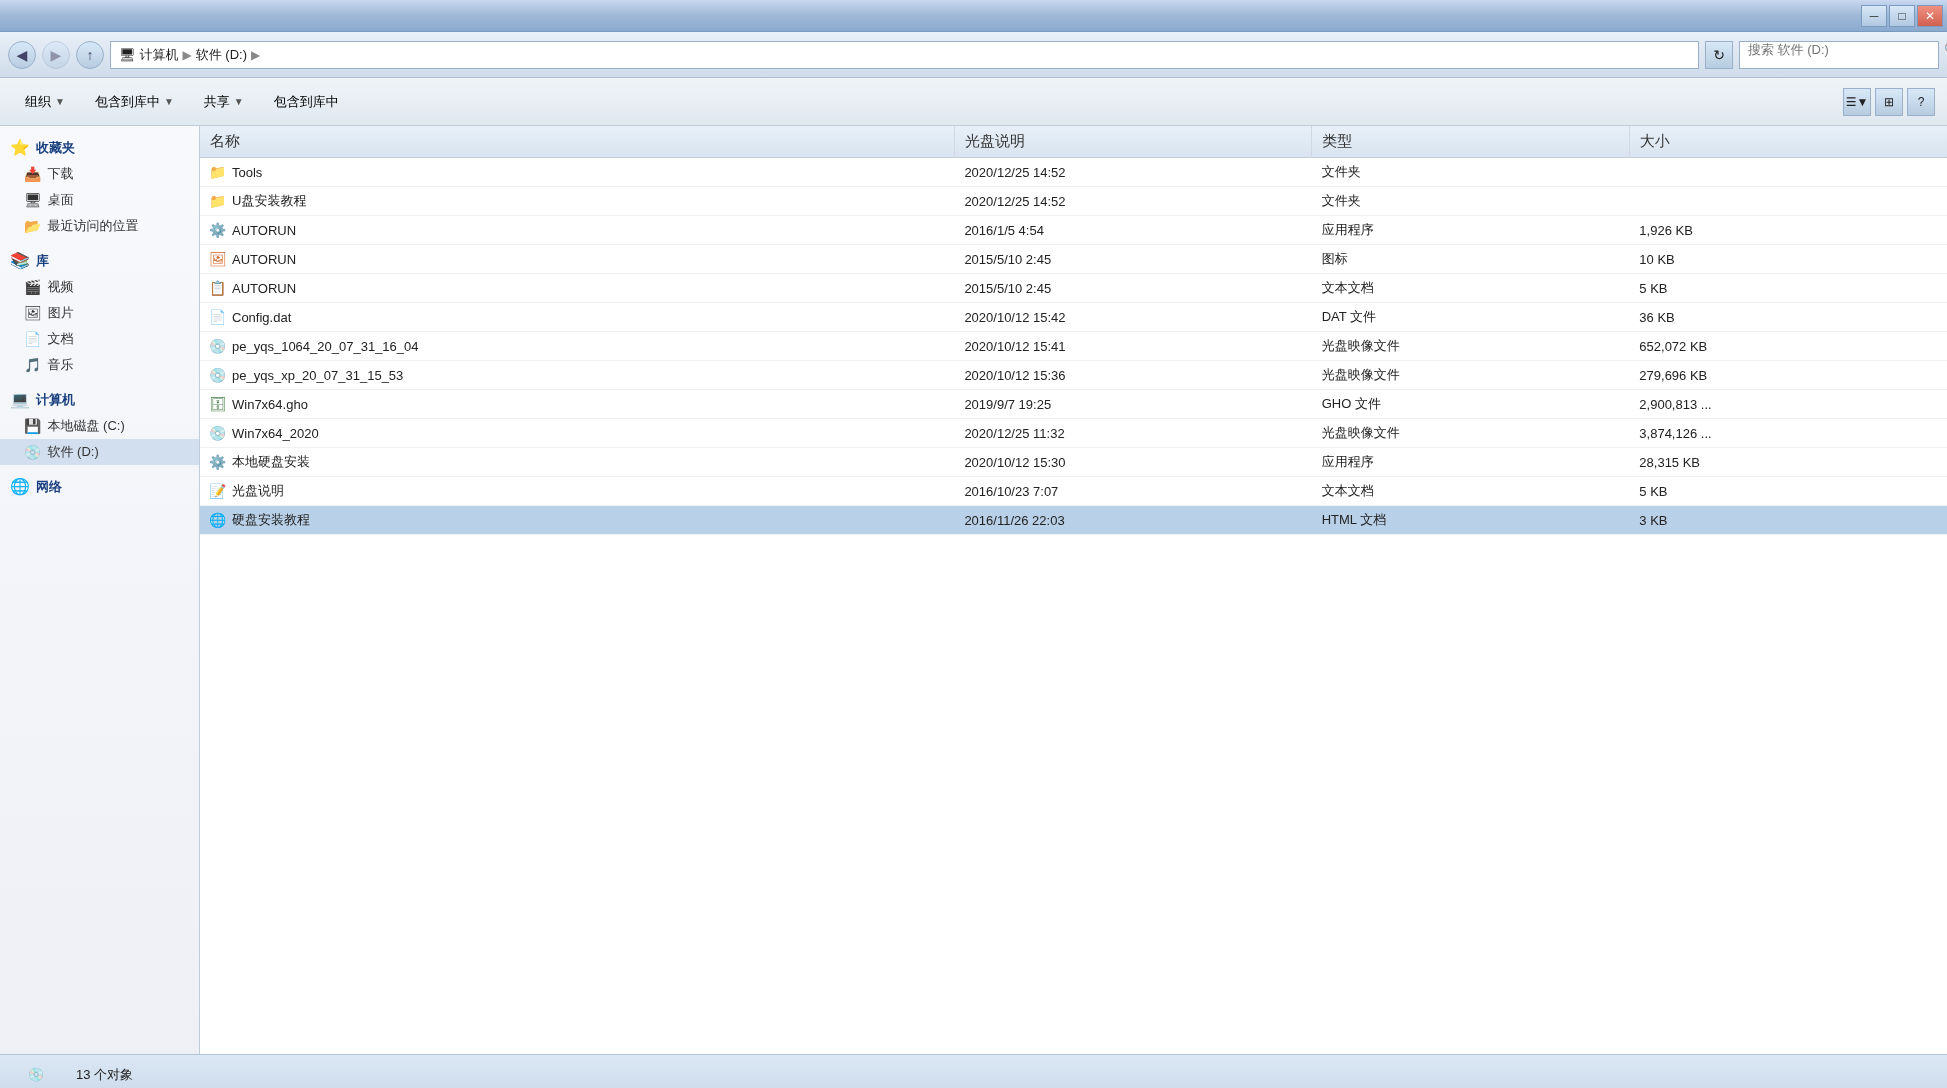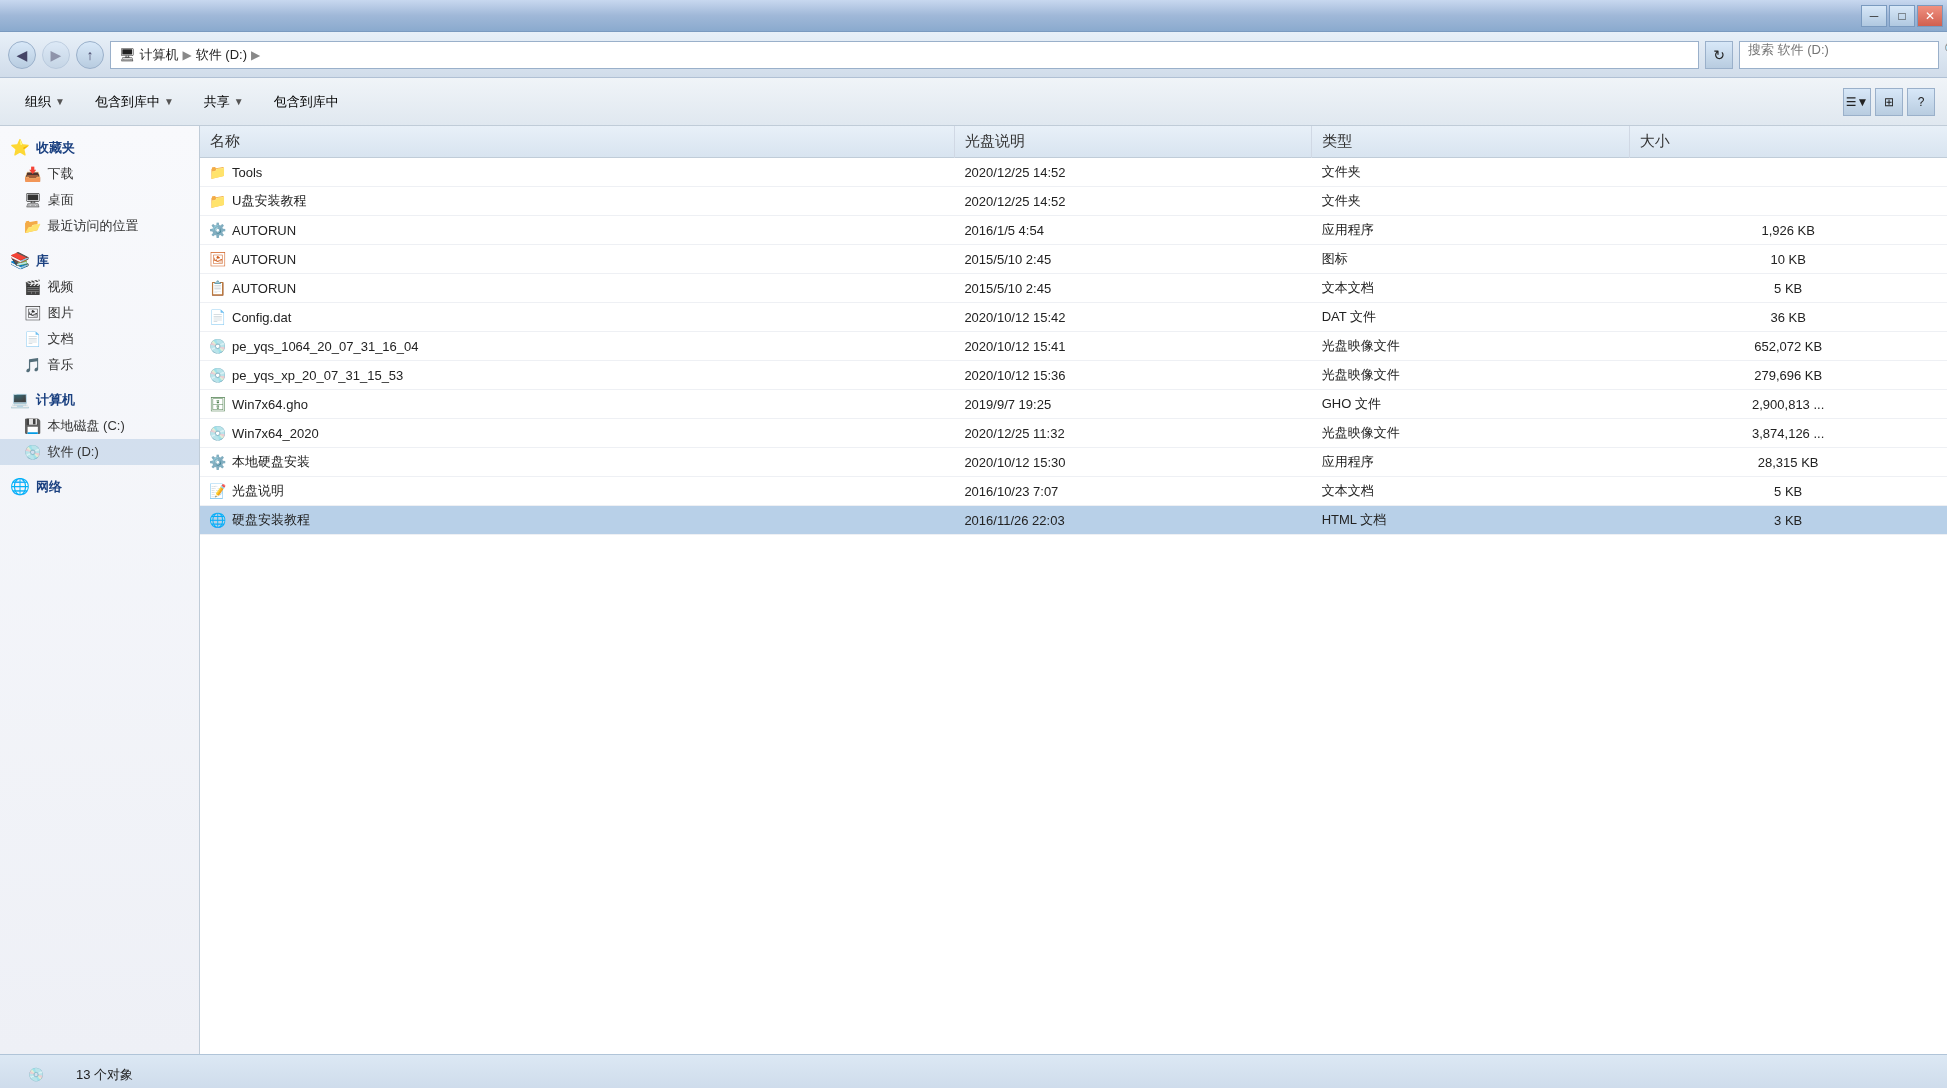--- a/index.html
+++ b/index.html
@@ -257,21 +257,21 @@
     .info-icon { color: #808080; }
     .dat-icon { color: #606060; }
     .iso-icon { color: #4080a0; }
     .gho-icon { color: #508050; }
     .txt-icon { color: #404040; }
     .html-icon { color: #c04040; }
 
     .col-name { width: 380px; }
     .col-date { width: 180px; }
     .col-type { width: 160px; }
-    .col-size { width: 160px; text-align: center; }
+    .col-size { width: 160px; text-align: left; }
   </style>
 </head>
 <body>
 
 <div class="title-bar">
   <div class="title-bar-buttons">
     <div class="tb-btn">─</div>
     <div class="tb-btn">□</div>
     <div class="tb-btn close">✕</div>
   </div>

